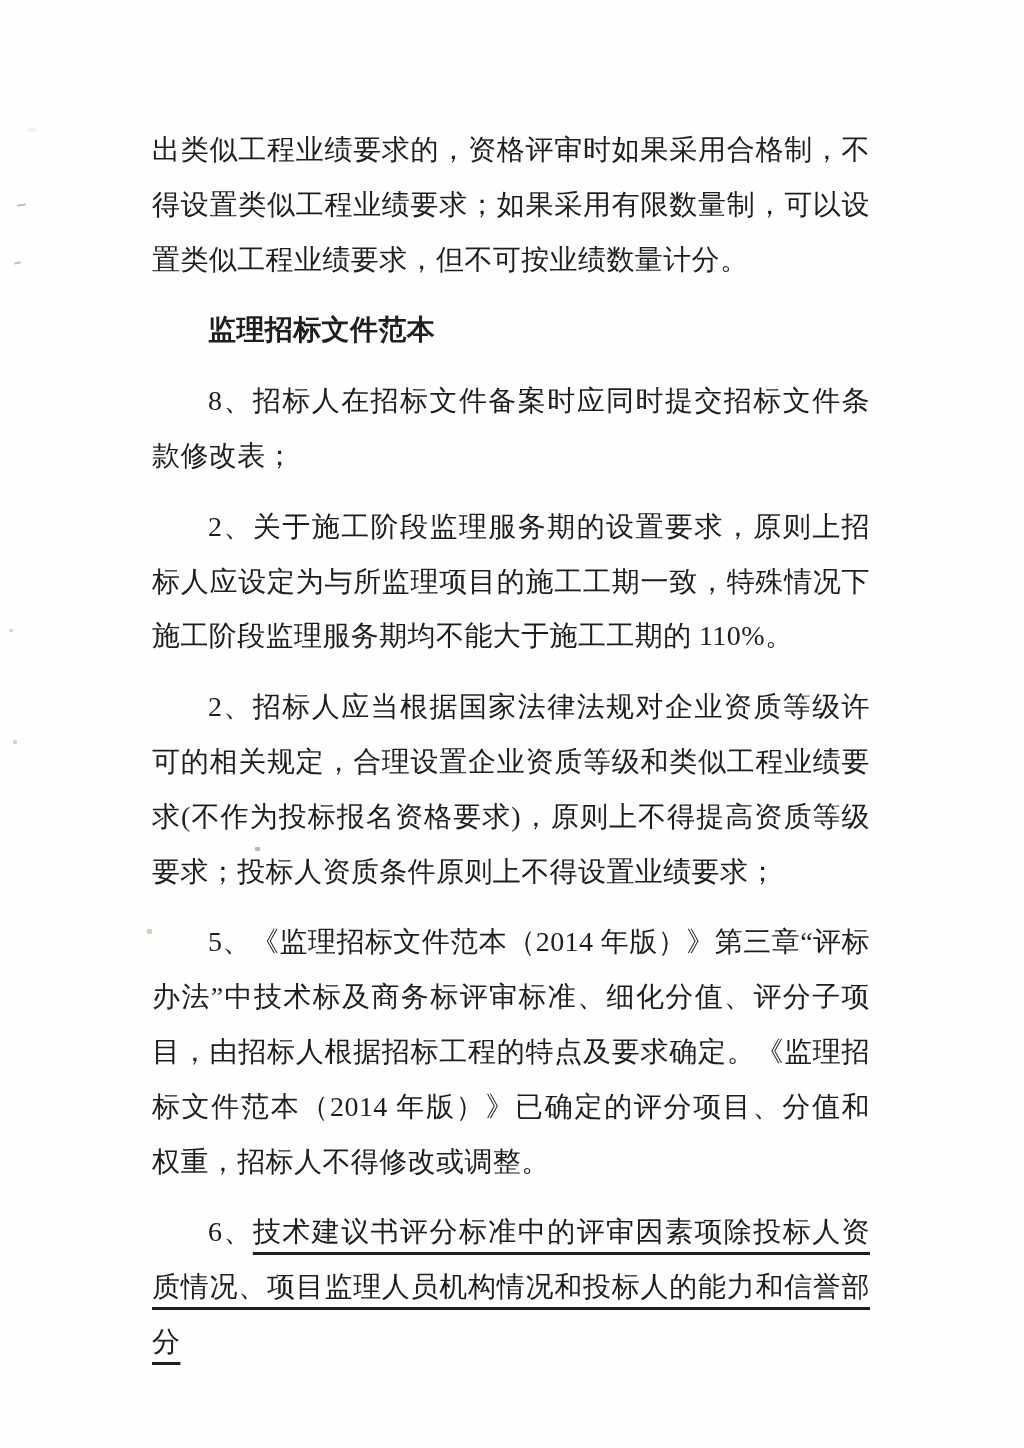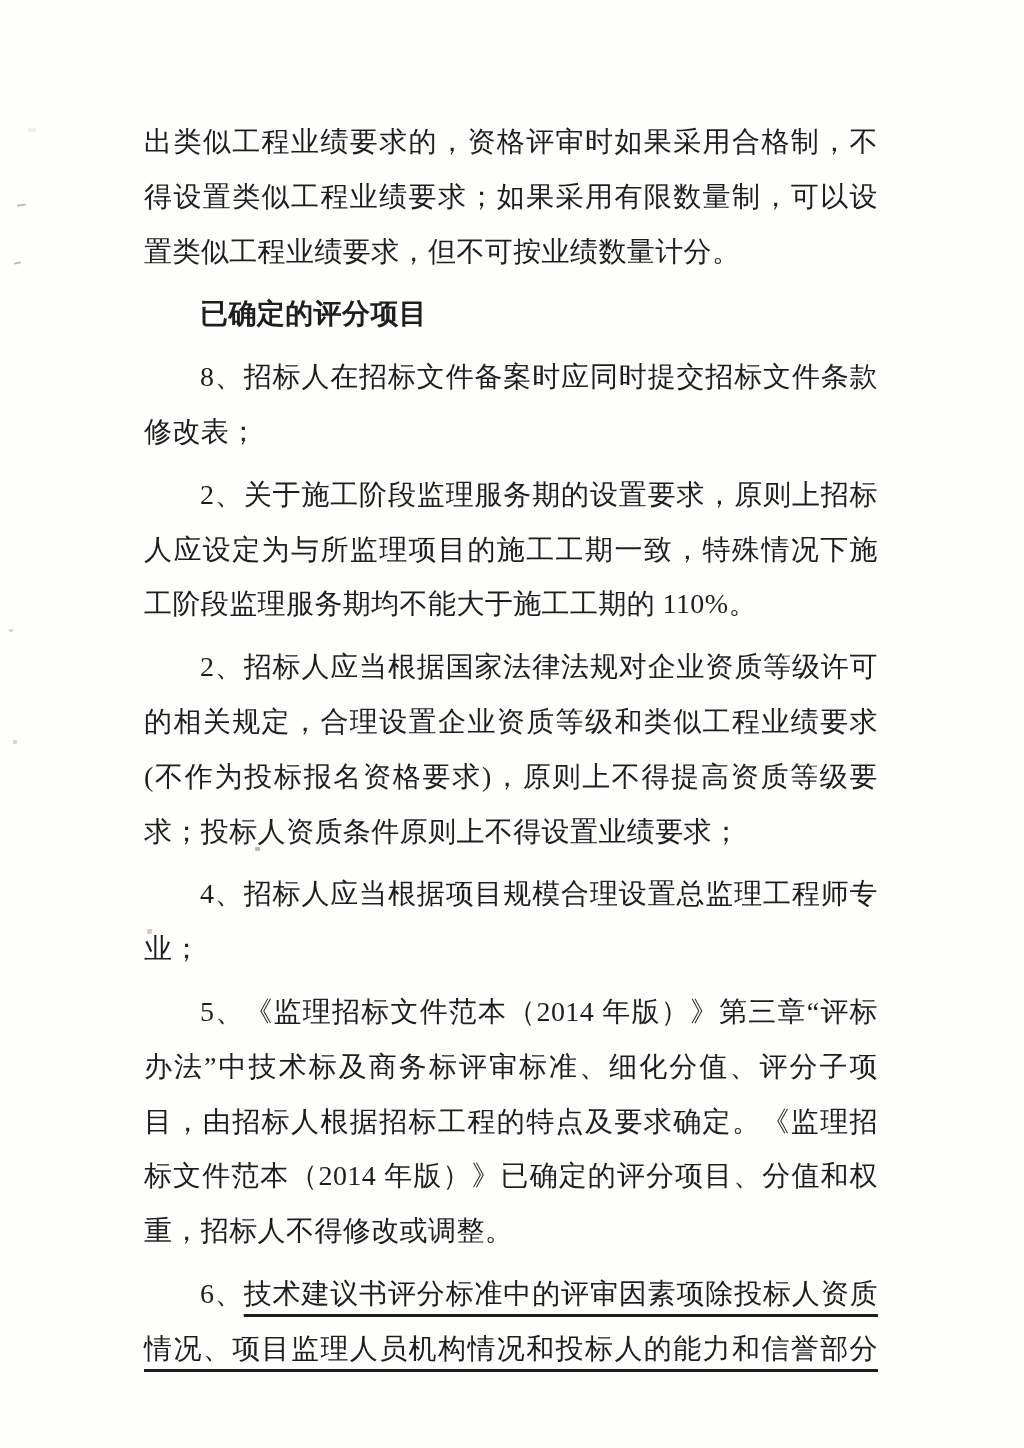--- a/index.html
+++ b/index.html
@@ -15,21 +15,21 @@
     overflow: hidden;
     font-family: "Liberation Serif", "DejaVu Serif", serif;
   }
   .textblock {
     position: absolute;
     left: 136px;
     top: 107px;
     width: 750px;
   }
   .textblock p {
-    margin: 8px;
+    margin: 16px;
     padding: 0;
     font-size: 28px;
     line-height: 54.8px;
     color: #1e1e1e;
     text-align: justify;
     text-justify: inter-character;
     letter-spacing: 0.4px;
     word-break: normal;
   }
   .indent {
@@ -63,29 +63,28 @@
 </style>
 </head>
 <body>
 
 <div class="page">
 
   <div class="textblock">
 
     <p class="body">出类似工程业绩要求的，资格评审时如果采用合格制，不得设置类似工程业绩要求；如果采用有限数量制，可以设置类似工程业绩要求，但不可按业绩数量计分。</p>
 
-    <p class="body indent heading">已确定的评分项目</p>
+    <p class="body indent heading">监理招标文件范本</p>
 
     <p class="body indent">8、招标人在招标文件备案时应同时提交招标文件条款修改表；</p>
 
     <p class="body indent">2、关于施工阶段监理服务期的设置要求，原则上招标人应设定为与所监理项目的施工工期一致，特殊情况下施工阶段监理服务期均不能大于施工工期的 110%。</p>
 
     <p class="body indent">2、招标人应当根据国家法律法规对企业资质等级许可的相关规定，合理设置企业资质等级和类似工程业绩要求(不作为投标报名资格要求)，原则上不得提高资质等级要求；投标人资质条件原则上不得设置业绩要求；</p>
 
-    <p class="body indent">4、招标人应当根据项目规模合理设置总监理工程师专业；</p>
 
     <p class="body indent">5、《监理招标文件范本（2014 年版）》第三章“评标办法”中技术标及商务标评审标准、细化分值、评分子项目，由招标人根据招标工程的特点及要求确定。《监理招标文件范本（2014 年版）》已确定的评分项目、分值和权重，招标人不得修改或调整。</p>
 
     <p class="body indent last-justify"><span>6、</span><span class="ul">技术建议书评分标准中的评审因素项除投标人资质情况、项目监理人员机构情况和投标人的能力和信誉部分</span></p>
 
   </div>
 
   <div class="speck speck-a"></div>
   <div class="speck speck-b"></div>
   <div class="speck speck-c"></div>

